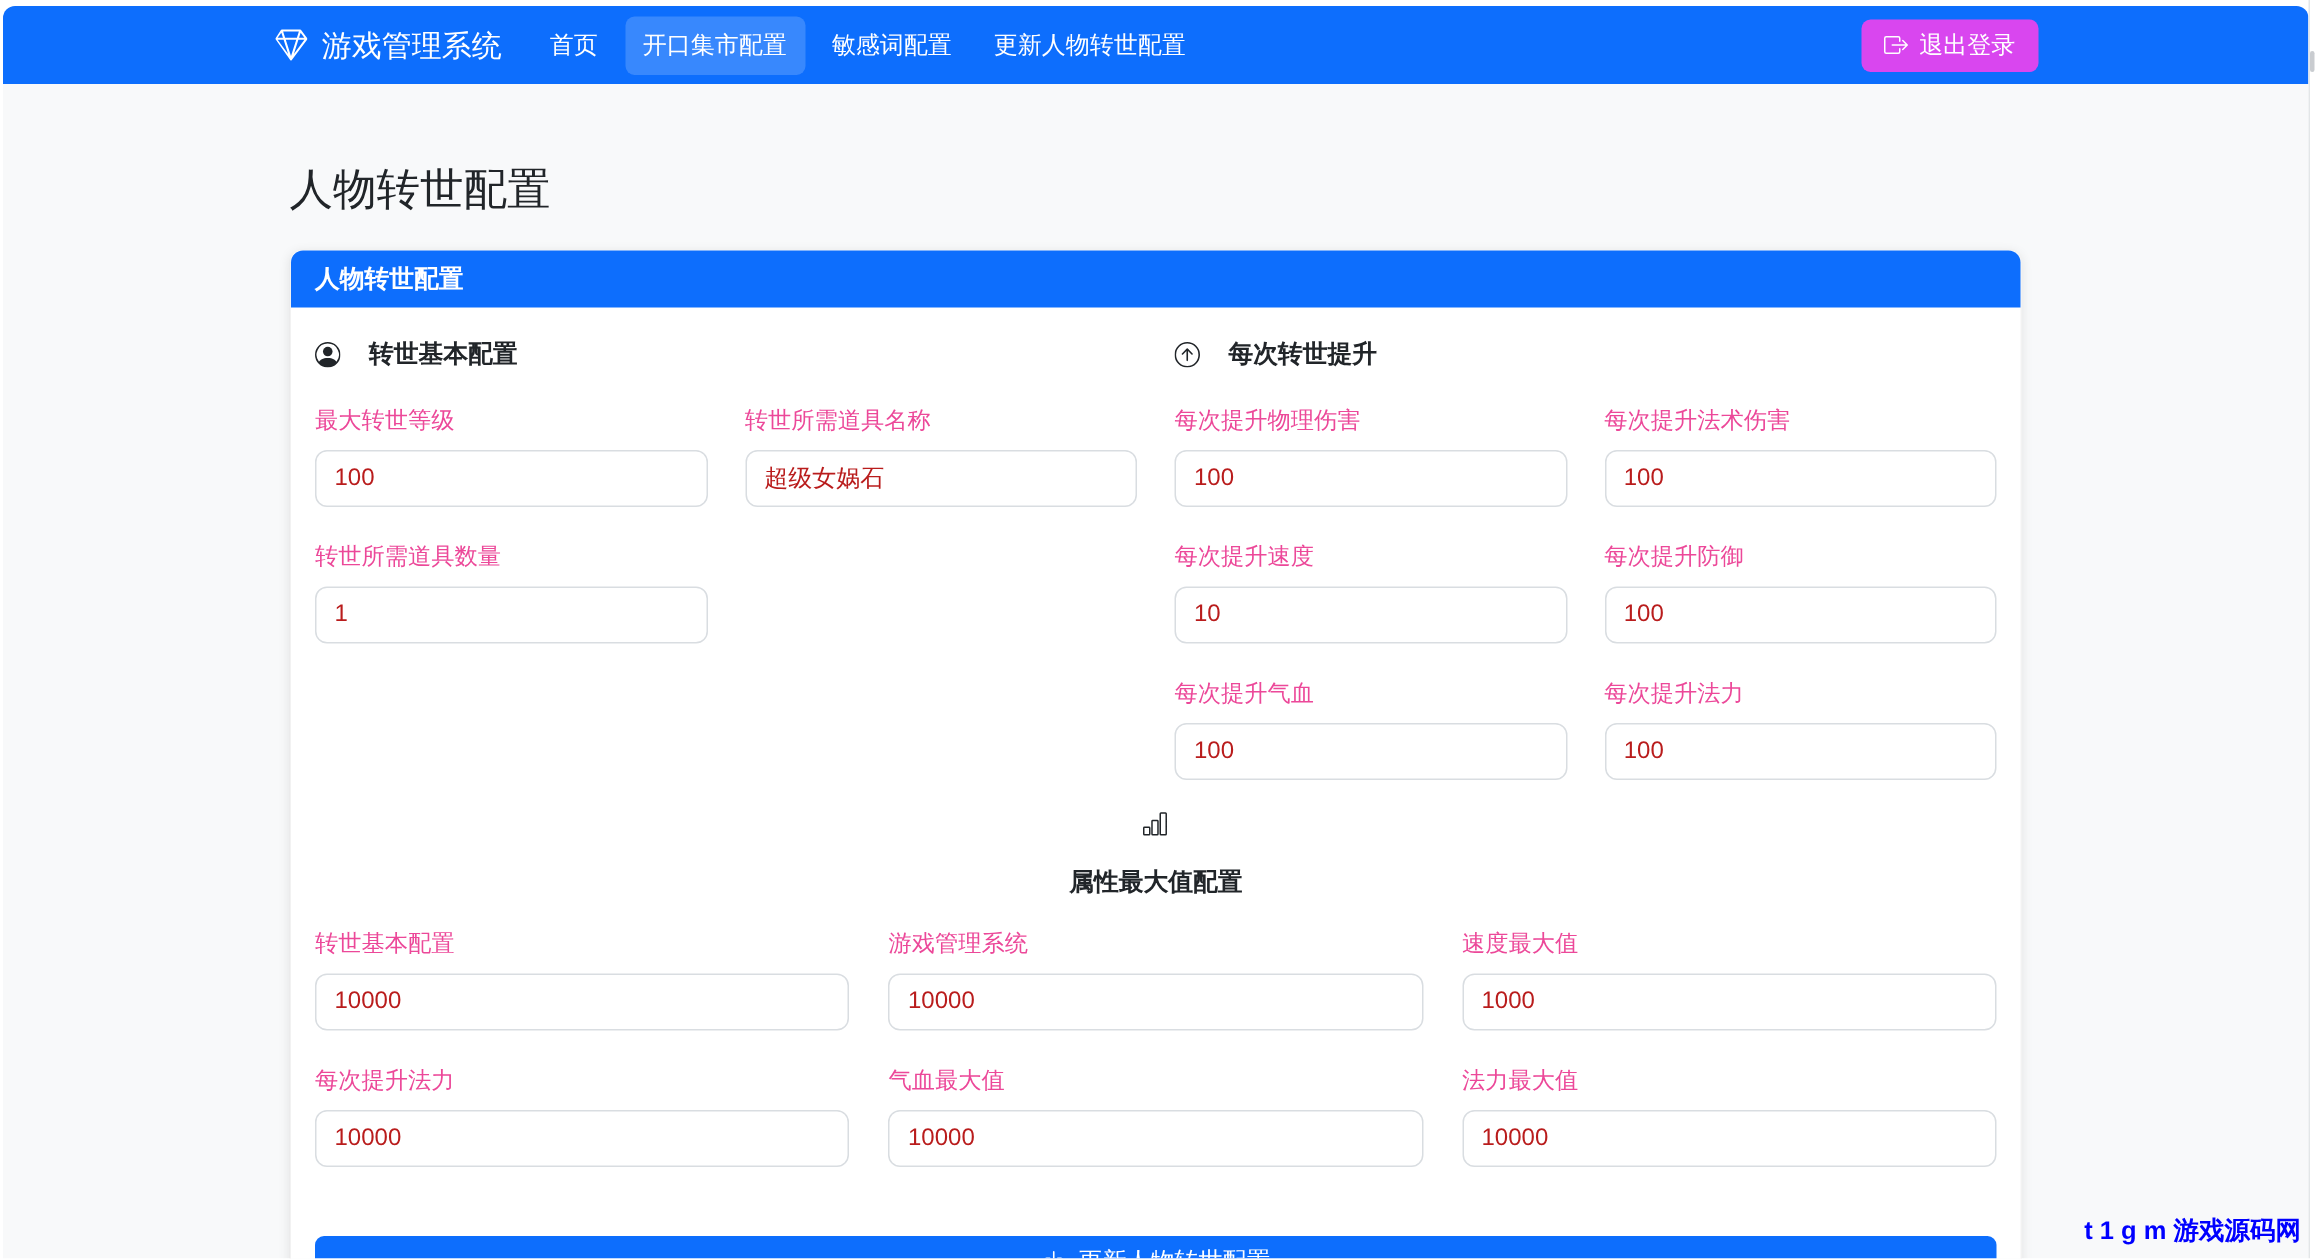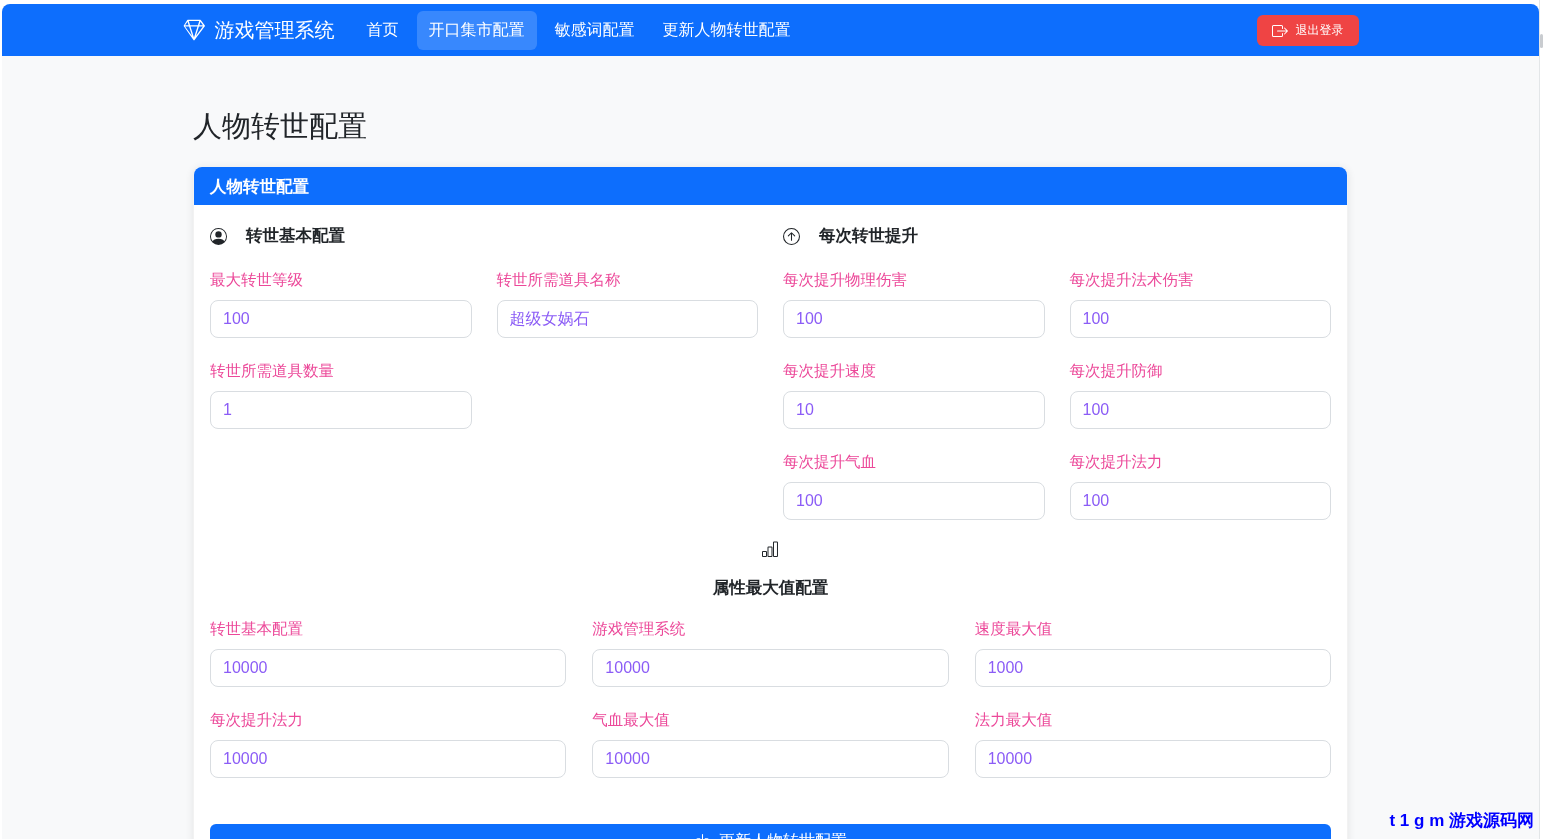--- a/index.html
+++ b/index.html
@@ -38,24 +38,24 @@
   }
   .brand svg { display: block; }
   .nav-links { display: flex; align-items: center; gap: 8px; margin-left: 22px; }
   .nav-link {
     color: #ffffff; text-decoration: none; font-size: 16px;
     padding: 9px 10px; border-radius: 6px; cursor: pointer; white-space: nowrap;
   }
   .nav-link.active { background: rgba(255,255,255,0.18); padding: 9px 12px; }
   .logout-btn {
     margin-left: auto;
-    background: #ef4444; color: #fff; border: none; cursor: pointer;
-    font-size: 12px; font-family: inherit;
+    background: #d946ef; color: #fff; border: none; cursor: pointer;
+    font-size: 16px; font-family: inherit;
     padding: 7px 15px; border-radius: 6px;
-    display: flex; align-items: flex-end; gap: 8px;
+    display: flex; align-items: center; gap: 8px;
   }
 
   
   .page {
     margin: 0 5px 0 2px;
     height: 783px;
     background: #f8f9fa;
     overflow: hidden;
   }
   .container { width: 1155px; margin: 0 auto; }
@@ -99,21 +99,21 @@
   }
   .span-2 { grid-column: span 2; }
   .c1 { grid-column: 1; } .c2 { grid-column: 2; } .c3 { grid-column: 3; } .c4 { grid-column: 4; }
   .r2 { grid-row: 2; } .r3 { grid-row: 3; } .r4 { grid-row: 4; }
 
   .field label {
     display: block; font-size: 15.5px; color: #ec4899; margin-bottom: 9px;
   }
   .field input {
     display: block; width: 100%; height: 38px;
-    padding: 6px 12px; font-size: 16px; color: #8b5cf6;
+    padding: 6px 12px; font-size: 16px; color: #b91c1c;
     font-family: inherit;
     background: #fff; border: 1px solid #d9dde1; border-radius: 8px;
     outline: none;
   }
 
   .attr-header { margin-top: 21px; flex-direction: column; }
 
   .submit-btn {
     width: 100%; height: 34px; margin-top: 46px;
     background: #0d6efd; color: #fff; border: none; cursor: pointer;

